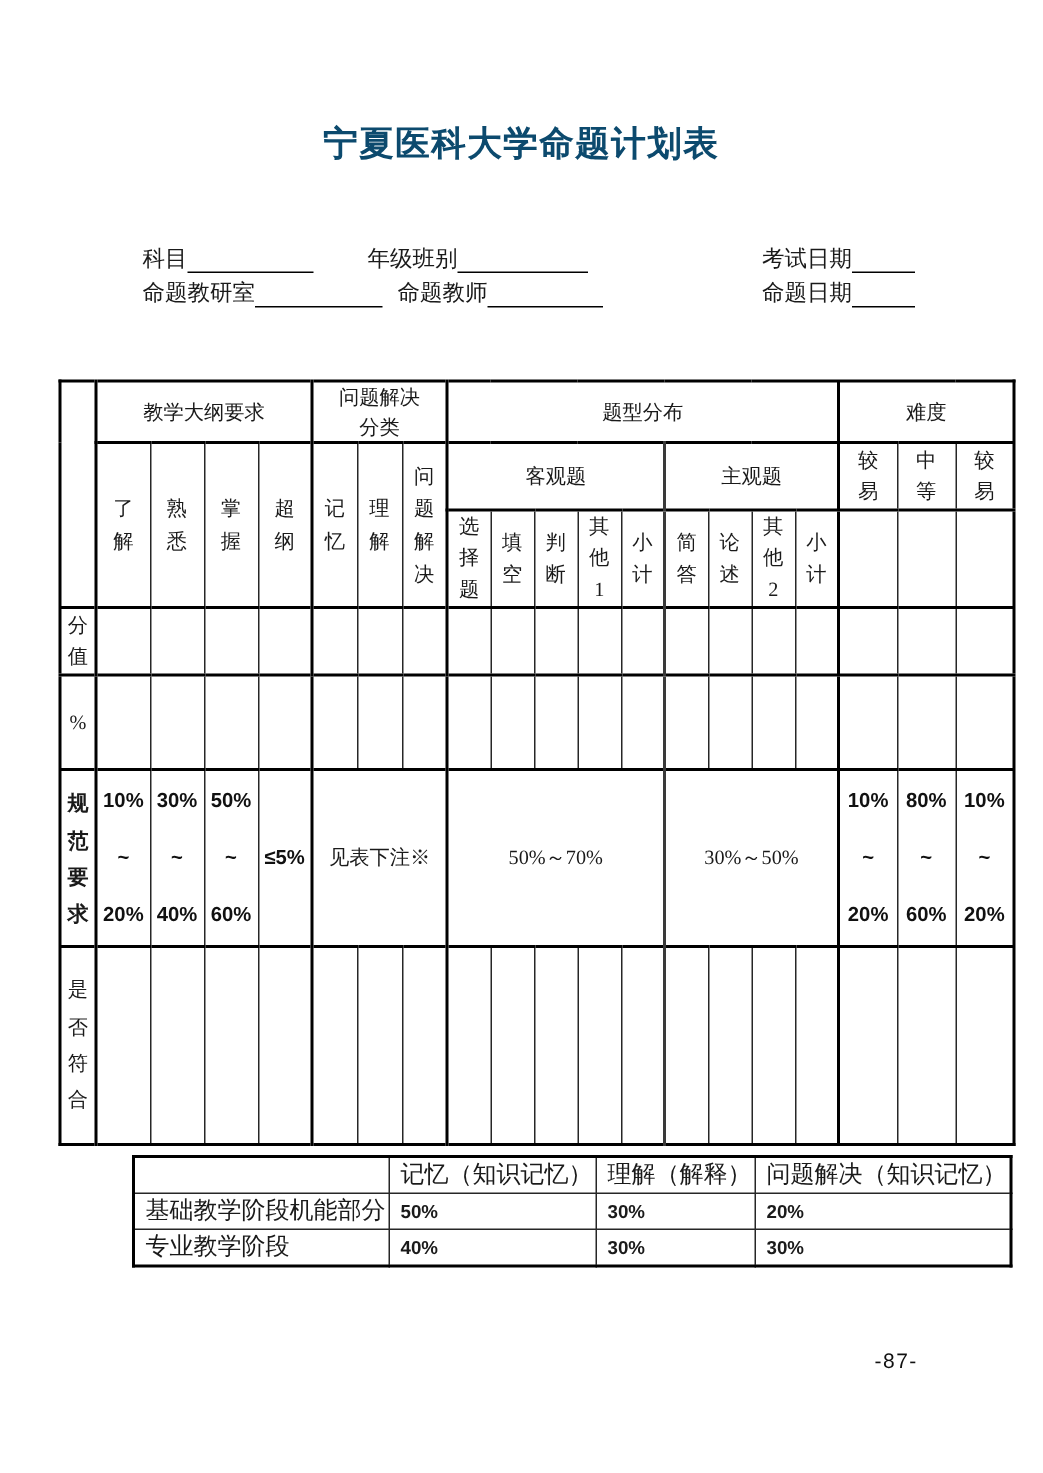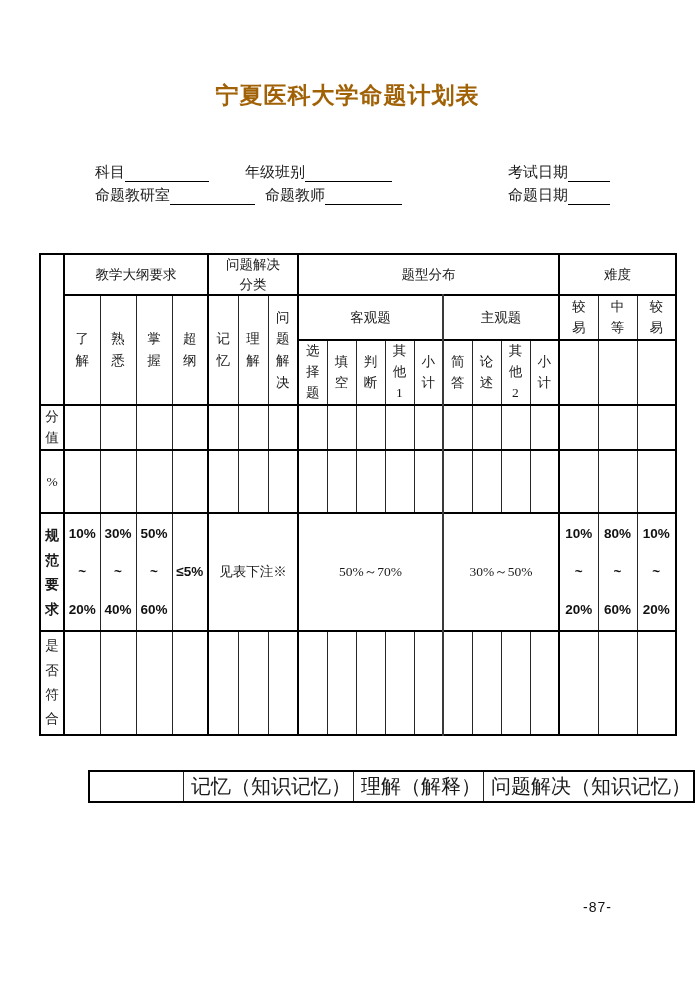--- a/index.html
+++ b/index.html
@@ -4,21 +4,21 @@
 <style>
   html,body { margin:0; padding:0; background:#888; }
   .page {
     position:relative; width:695px; height:982px; background:#ffffff;
     font-family:"Liberation Serif","DejaVu Serif",serif; color:#1a1a1a;
     overflow:hidden; margin:0 auto;
   }
   .title {
     position:absolute; top:80px; left:0; width:100%;
     text-align:center; font-family:"Liberation Sans","DejaVu Sans",sans-serif;
-    font-weight:bold; font-size:23px; letter-spacing:1px; color:#a16207;
+    font-weight:bold; font-size:23px; letter-spacing:1px; color:#0c4a6e;
   }
   
   .fgroup { position:absolute; white-space:nowrap; font-size:15px; }
   .flabel { vertical-align:bottom; }
   .blank { display:inline-block; border-bottom:1px solid #000; height:17px; vertical-align:bottom; }
 
   
   table.main {
     position:absolute; left:39px; top:253px;
     border-collapse:collapse; table-layout:fixed;
@@ -54,21 +54,21 @@
     position:absolute; left:89px; top:746px;
     font-family:"Liberation Sans","DejaVu Sans",sans-serif;
     font-weight:bold; font-size:13.5px; color:#111;
   }
   table.note {
     position:absolute; left:88px; top:770px;
     border-collapse:collapse; table-layout:fixed; border:2px solid #000;
   }
   table.note td {
     border:1px solid #262626; padding:1px 2px 1px 7px; text-align:left;
-    font-size:20px; height:20px; overflow:hidden; white-space:nowrap;
+    font-size:16px; height:20px; overflow:hidden; white-space:nowrap;
   }
   table.note td.val {
     font-family:"Liberation Sans","DejaVu Sans",sans-serif;
     font-weight:bold; font-size:12.5px;
   }
   .pageno {
     position:absolute; left:583px; top:899px;
     font-family:"Liberation Sans","DejaVu Sans",sans-serif; font-size:14px; color:#111;
     letter-spacing:1px;
   }
@@ -223,21 +223,21 @@
       <td class="tt specval">10%
 ~
 20%</td>
       <td class="tt specval">80%
 ~
 60%</td>
       <td class="tt specval">10%
 ~
 20%</td>
     </tr>
-    <tr style="height:104px;">
+    <tr style="height:132px;">
       <td class="tt tr2 compl"><span class="vlabel">是否符合</span></td>
       <td class="tt"></td>
       <td class="tt"></td>
       <td class="tt"></td>
       <td class="tt tr2"></td>
       <td class="tt"></td>
       <td class="tt"></td>
       <td class="tt tr2"></td>
       <td class="tt"></td>
       <td class="tt"></td>
@@ -262,18 +262,30 @@
         <col style="width:104px">
         <col style="width:159px">
     </colgroup>
     <tbody>
         <tr style="height:22px;">
       <td></td>
       <td>记忆（知识记忆）</td>
       <td>理解（解释）</td>
       <td>问题解决（知识记忆）</td>
     </tr>
+    <tr style="height:21px;">
+      <td>基础教学阶段机能部分</td>
+      <td class="val">50%</td>
+      <td class="val">30%</td>
+      <td class="val">20%</td>
+    </tr>
+    <tr style="height:21px;">
+      <td>专业教学阶段</td>
+      <td class="val">40%</td>
+      <td class="val">30%</td>
+      <td class="val">30%</td>
+    </tr>
   </tbody>
     </table>
 
   <div class="pageno">-87-</div>
 
 </div>
 
 </body></html>

